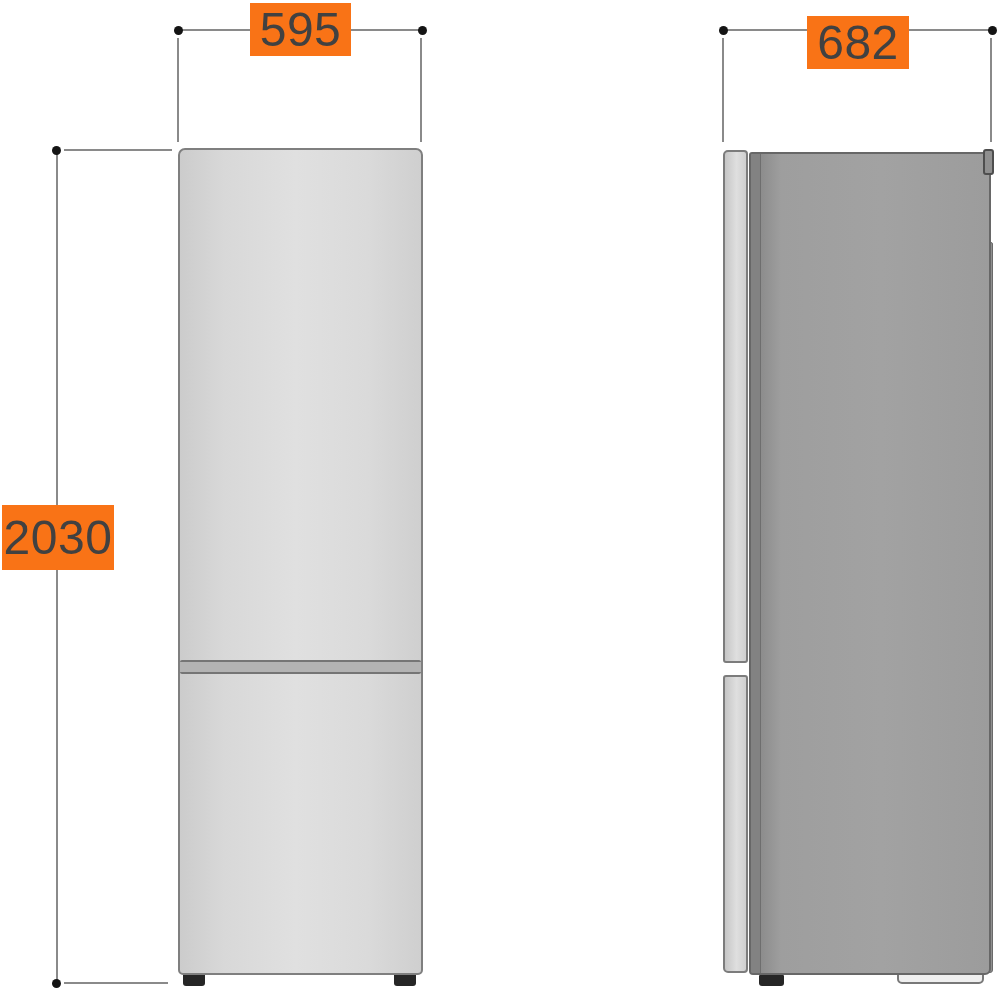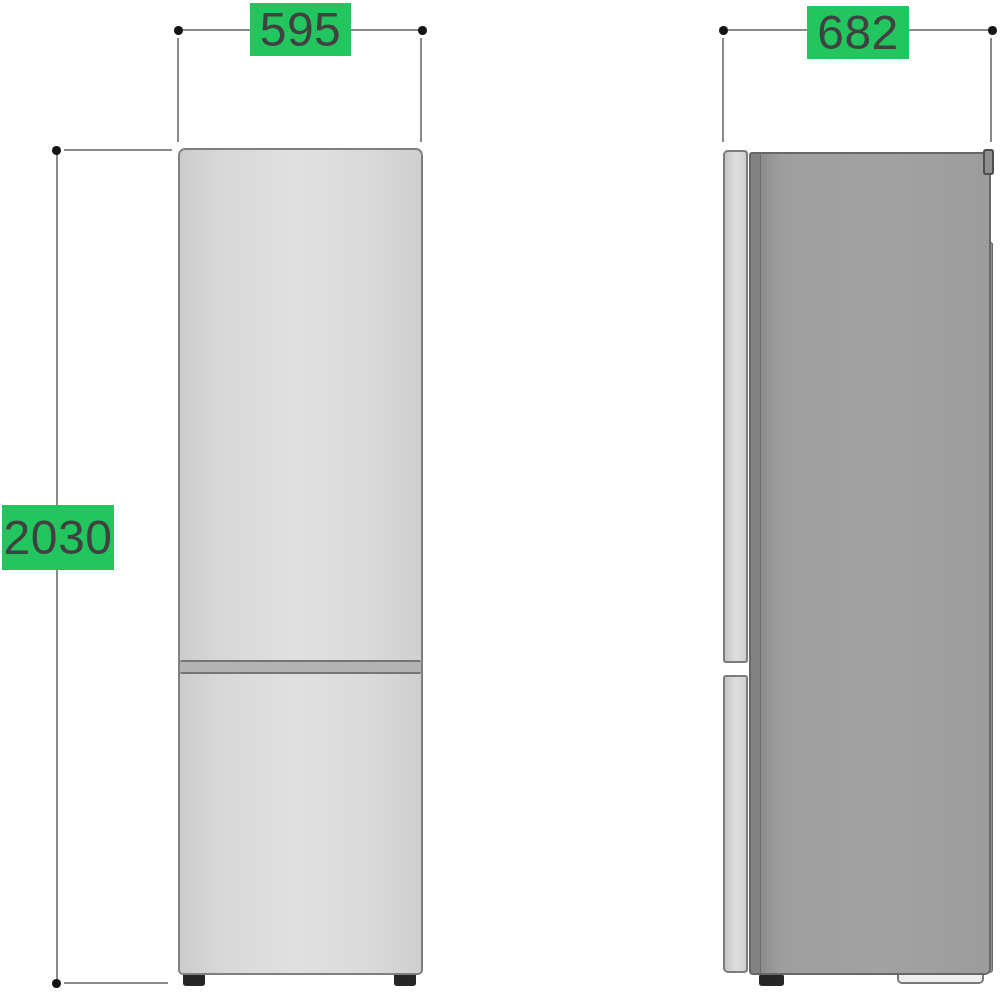--- a/index.html
+++ b/index.html
@@ -10,21 +10,21 @@
   
   .dim-line-h{position:absolute;height:2px;background:#8a8a8a;}
   .dim-line-v{position:absolute;width:2px;background:#8a8a8a;}
   .dim-dot{position:absolute;width:9px;height:9px;border-radius:50%;background:#141414;}
   .ext-line-v{position:absolute;width:2px;background:#8a8a8a;}
   .ext-line-h{position:absolute;height:2px;background:#8a8a8a;}
   .dim-label{
     position:absolute;text-align:center;font-size:48px;color:#414141;
     letter-spacing:0.5px;line-height:1.1;white-space:nowrap;
   }
-  .dim-label span{background:#22c55e;padding:0 10px;margin-top:24px;}
+  .dim-label span{background:#f97316;padding:0 10px;margin-top:24px;}
   
   .front-body{
     position:absolute;left:178px;top:148px;width:245px;height:827px;box-sizing:border-box;
     border:2px solid #7f7f7f;border-radius:7px 7px 5px 5px;
     background:linear-gradient(90deg,#cccccc 0%,#d8d8d8 18%,#e0e0e0 48%,#dadada 78%,#cfcfcf 100%);
     z-index:2;
   }
   .front-divider{
     position:absolute;left:0;top:510px;width:100%;height:14px;box-sizing:border-box;
     background:#b3b3b3;border-top:2px solid #757575;border-bottom:2px solid #757575;
@@ -78,21 +78,21 @@
     <div class="ext-line-v" style="left:420px;top:38px;height:104px;"></div>
     <div class="dim-label" style="left:178px;top:4px;width:245px;"><span>595</span></div>
   </div>
 
   <div>
     <div class="dim-line-h" style="left:723px;top:29px;width:270px;"></div>
     <div class="dim-dot" style="left:719px;top:26px;"></div>
     <div class="dim-dot" style="left:988px;top:26px;"></div>
     <div class="ext-line-v" style="left:722px;top:38px;height:104px;"></div>
     <div class="ext-line-v" style="left:990px;top:38px;height:104px;"></div>
-    <div class="dim-label" style="left:723px;top:7px;width:270px;"><span>682</span></div>
+    <div class="dim-label" style="left:723px;top:17px;width:270px;"><span>682</span></div>
   </div>
 
   <div>
     <div class="dim-line-v" style="left:56px;top:150px;height:833px;"></div>
     <div class="dim-dot" style="left:52px;top:146px;"></div>
     <div class="dim-dot" style="left:52px;top:979px;"></div>
     <div class="ext-line-h" style="left:64px;top:149px;width:108px;"></div>
     <div class="ext-line-h" style="left:64px;top:982px;width:104px;"></div>
     <div class="dim-label" style="left:0px;top:512px;width:116px;"><span style="padding:6px 2px;">2030</span></div>
   </div>

